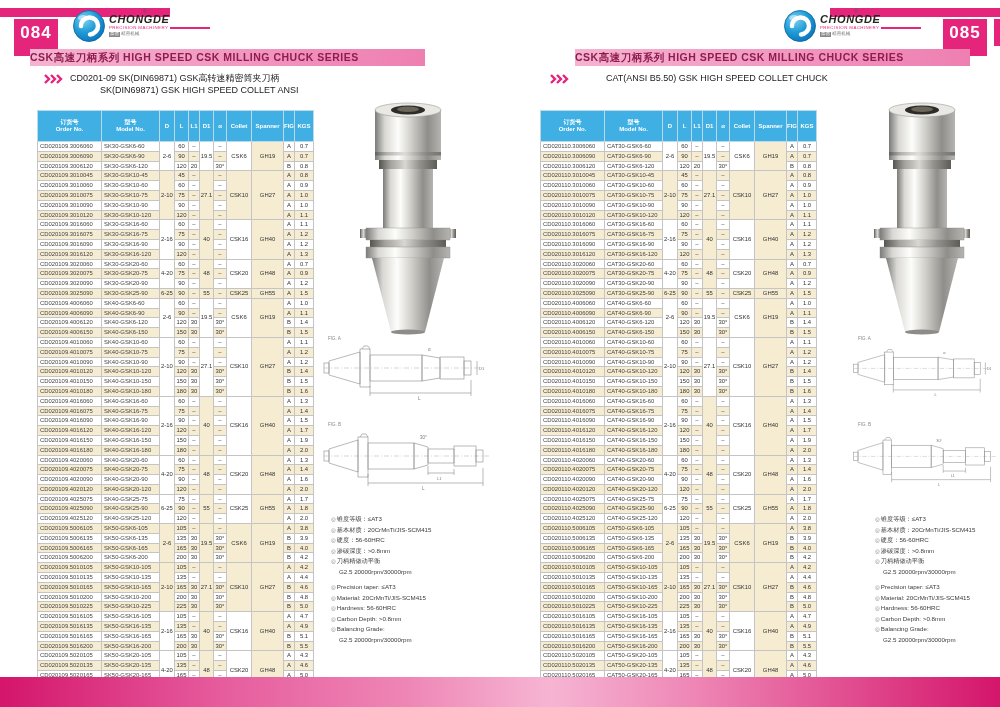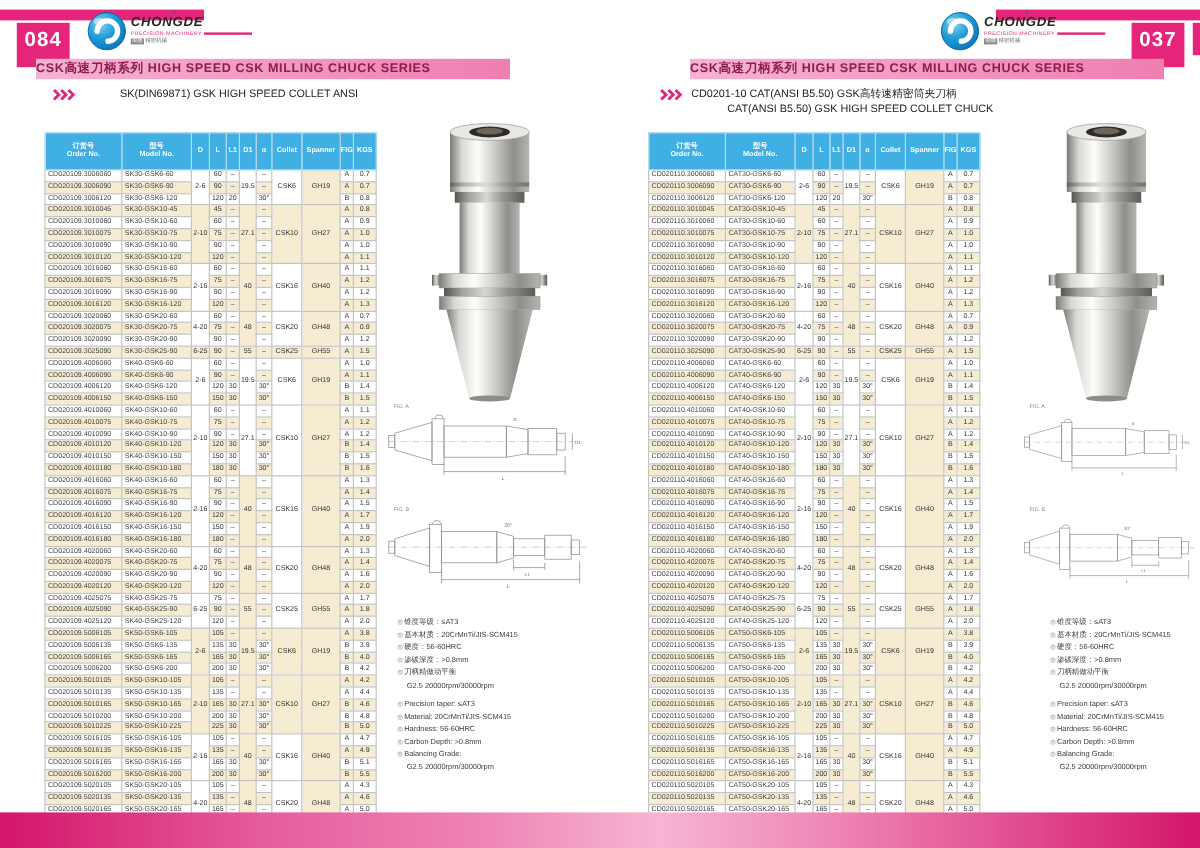--- a/index.html
+++ b/index.html
@@ -123,20 +123,21 @@
     </div>
 
     <div class="banner l">CSK高速刀柄系列   HIGH SPEED  CSK   MILLING CHUCK SERIES</div>
 
     <div class="sec-title l">
       <svg class="arrows" width="22" height="10" viewBox="0 0 22 10">
         <polyline points="1,1 5,5 1,9" fill="none" stroke="#e5257b" stroke-width="2.4"></polyline>
         <polyline points="7,1 11,5 7,9" fill="none" stroke="#e5257b" stroke-width="2.4"></polyline>
         <polyline points="13,1 17,5 13,9" fill="none" stroke="#e5257b" stroke-width="2.4"></polyline>
       </svg>
+      <div class="t1">CD0201-09  SK(DIN69871) GSK高转速精密筒夹刀柄</div>
       <div class="t2">SK(DIN69871)  GSK HIGH SPEED COLLET ANSI</div>
     </div>
 
     <div class="tbl-wrap l">
       <table class="spec">
         <colgroup>
             <col style="width:64px">
             <col style="width:58px">
             <col style="width:15px">
             <col style="width:14px">
@@ -853,21 +854,21 @@
         <div class="note-line"><span class="bullet">◎</span>Material: 20CrMnTi/JIS-SCM415</div>
         <div class="note-line"><span class="bullet">◎</span>Hardness: 56-60HRC</div>
         <div class="note-line"><span class="bullet">◎</span>Carbon Depth: &gt;0.8mm</div>
         <div class="note-line"><span class="bullet">◎</span>Balancing Grade:</div>
         <div class="note-line cont">G2.5 20000rpm/30000rpm</div>
       </div>
   </div>
 
   <div class="page" id="page-right">
     <div class="topbar r"></div>
-    <div class="page-badge r">037</div>
+    <div class="page-badge r">085</div>
     <div class="edge-strip"></div>
 
     <div class="logo r">
       <div class="logo-row">
         <svg width="34" height="34" viewBox="0 0 34 34">
           <circle cx="17" cy="17" r="15.5" fill="url(#lg)" stroke="#0a639f" stroke-width="0.8"></circle>
           <path d="M9,17 a8.5,8.5 0 1 1 9,8.4" fill="none" stroke="#fff" stroke-width="4.5" stroke-linecap="round"></path>
           <ellipse cx="11" cy="9" rx="5" ry="3" fill="#ffffff" opacity="0.5"></ellipse>
         </svg>
         <div class="logo-txt">
@@ -883,21 +884,20 @@
     </div>
 
     <div class="banner r">CSK高速刀柄系列   HIGH SPEED  CSK   MILLING CHUCK SERIES</div>
 
     <div class="sec-title r">
       <svg class="arrows" width="22" height="10" viewBox="0 0 22 10">
         <polyline points="1,1 5,5 1,9" fill="none" stroke="#e5257b" stroke-width="2.4"></polyline>
         <polyline points="7,1 11,5 7,9" fill="none" stroke="#e5257b" stroke-width="2.4"></polyline>
         <polyline points="13,1 17,5 13,9" fill="none" stroke="#e5257b" stroke-width="2.4"></polyline>
       </svg>
-      <div class="t1">CD0201-10  CAT(ANSI B5.50) GSK高转速精密筒夹刀柄</div>
       <div class="t2">CAT(ANSI B5.50) GSK HIGH SPEED COLLET CHUCK</div>
     </div>
 
     <div class="tbl-wrap r">
       <table class="spec">
         <colgroup>
             <col style="width:64px">
             <col style="width:58px">
             <col style="width:15px">
             <col style="width:14px">

